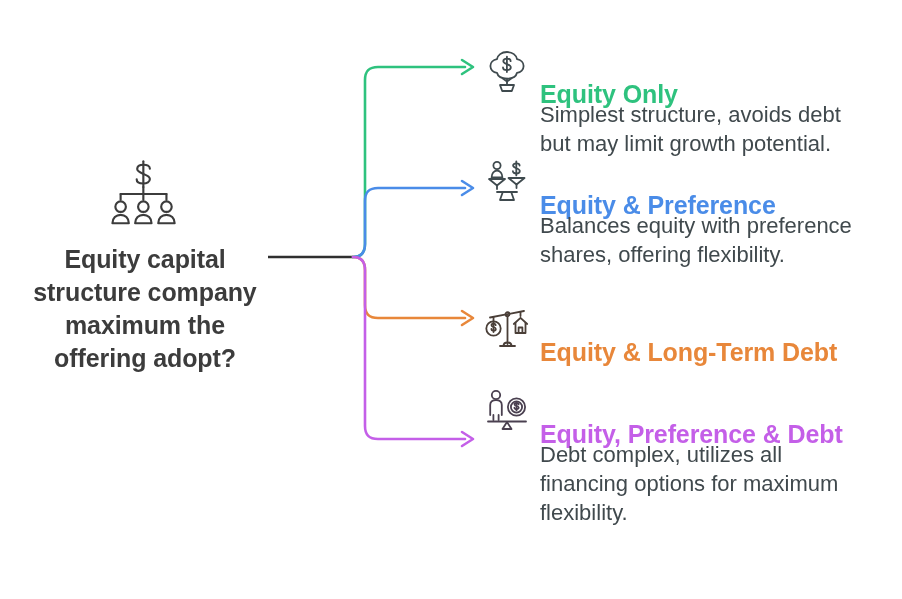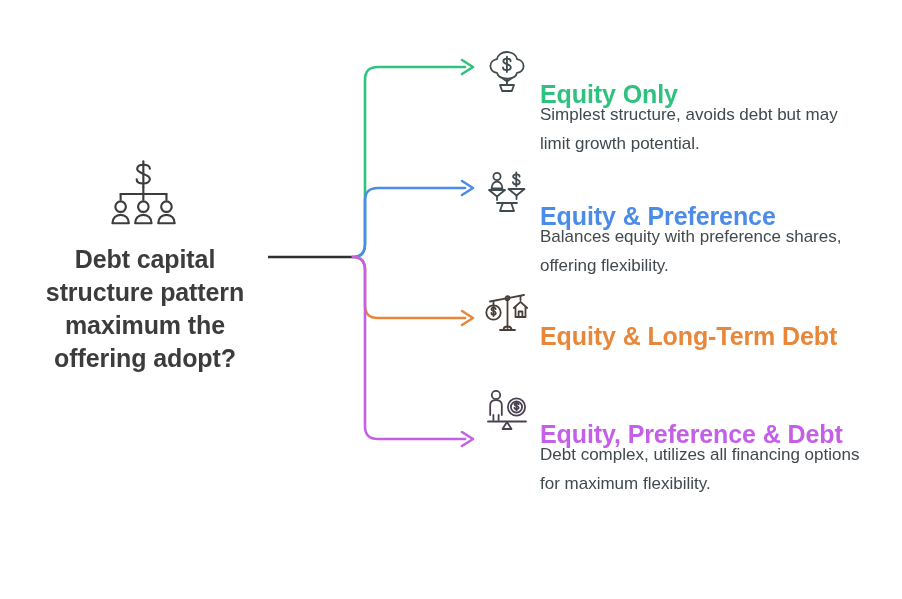--- a/index.html
+++ b/index.html
@@ -73,29 +73,29 @@
     font-size: 25px;
     font-weight: bold;
     line-height: 22px;
     white-space: nowrap;
     letter-spacing: -0.1px;
     margin-top: 48px;
   }
   .branch-desc {
     margin-left: 56px;
     margin-top: 8px;
-    font-size: 17px;
+    font-size: 22px;
     line-height: 29px;
     color: #40494d;
     max-width: 330px;
   }
 
   #branch-0 { top: 48px; }
-  #branch-1 { top: 170px; }
-  #branch-2 { top: 290px; }
+  #branch-1 { top: 159px; }
+  #branch-2 { top: 306px; }
   #branch-3 { top: 388px; }
 </style>
 </head>
 <body>
 
 <div id="canvas">
 
   <svg id="connectors" viewBox="0 0 902 599" xmlns="http://www.w3.org/2000/svg">
 
     <path d="M268,257 L353,257" fill="none" stroke="#2f2f2f" stroke-width="2.4" stroke-linecap="butt"></path>
@@ -126,22 +126,22 @@
       <path d="M62,40 L62,46"></path>
 
       <circle cx="15" cy="53" r="5.4"></circle>
       <path d="M6.6,70 C6.6,64.6 10.4,61.4 15,61.4 C19.6,61.4 23.4,64.6 23.4,70 Z"></path>
       <circle cx="38.3" cy="53" r="5.4"></circle>
       <path d="M29.9,70 C29.9,64.6 33.7,61.4 38.3,61.4 C42.9,61.4 46.7,64.6 46.7,70 Z"></path>
       <circle cx="62" cy="53" r="5.4"></circle>
       <path d="M53.6,70 C53.6,64.6 57.4,61.4 62,61.4 C66.6,61.4 70.4,64.6 70.4,70 Z"></path>
     </svg>
     <div id="root-question">
-      <div>Debt capital</div>
-      <div>structure pattern</div>
+      <div>Equity capital</div>
+      <div>structure company</div>
       <div>maximum the</div>
       <div>offering adopt?</div>
     </div>
   </div>
 
   <div class="branch" id="branch-0">
     <div class="branch-head">
       <svg class="branch-icon" viewBox="0 0 46 44" xmlns="http://www.w3.org/2000/svg" fill="none" stroke="#3f4a4e" stroke-width="1.8" stroke-linecap="round" stroke-linejoin="round">
 
         <path d="M23,4 C28.5,4 32.5,7.2 33,11.2 C37,11.8 39.6,14.6 39.6,18 C39.6,21.6 36.8,24.4 33,24.8 C32.2,28.4 28.2,30.6 23,30.6 C17.8,30.6 13.8,28.4 13,24.8 C9.2,24.4 6.4,21.6 6.4,18 C6.4,14.6 9,11.8 13,11.2 C13.5,7.2 17.5,4 23,4 Z"></path>

